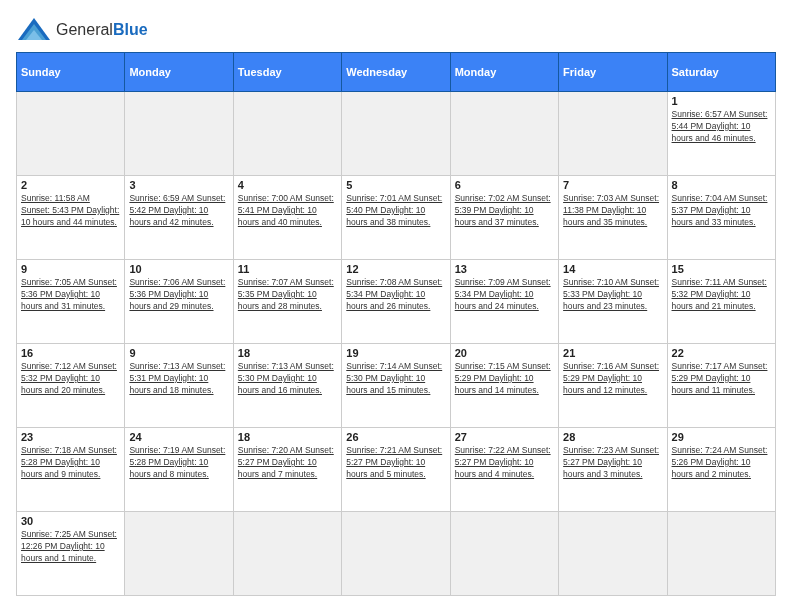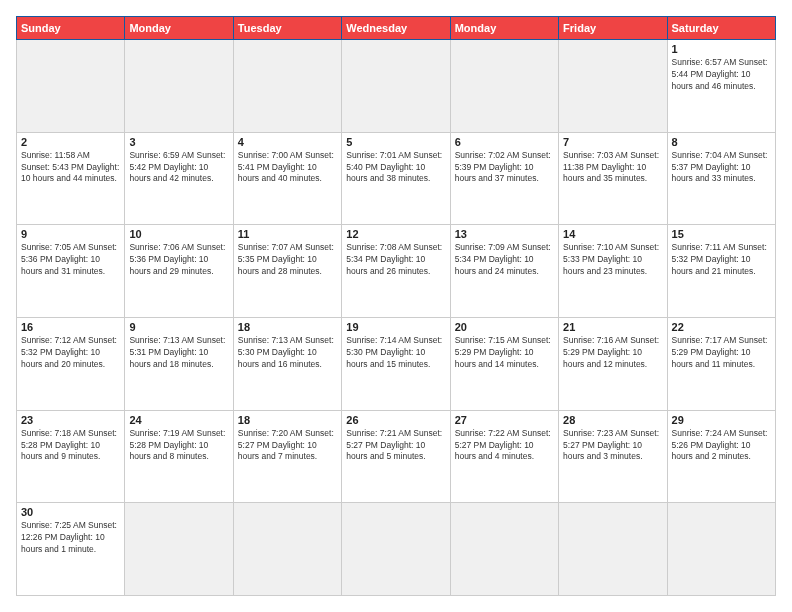--- a/index.html
+++ b/index.html
@@ -46,25 +46,25 @@
       color: #555;
     }
     .calendar {
       flex: 1;
       border: 1px solid #ccc;
       border-collapse: collapse;
       width: 100%;
       table-layout: fixed;
     }
     .calendar th {
-      background: #ef4444;
+      background: #3b82f6;
       color: #fff;
       font-size: 11px;
       font-weight: bold;
-      padding: 5px 4px;
+      padding: 13px 4px;
       text-align: left;
       border: 1px solid #1558a0;
     }
     .calendar td {
       vertical-align: top;
       border: 1px solid #ccc;
       padding: 3px 4px;
       font-size: 9px;
       color: #333;
       background: #fff;
@@ -76,27 +76,44 @@
       font-size: 11px;
       font-weight: bold;
       color: #222;
       display: block;
       margin-bottom: 2px;
     }
     .day-info {
       font-size: 8.5px;
       line-height: 1.4;
       color: #333;
+      text-decoration: underline;
     }
     tr { height: auto; }
   </style>
 </head>
 <body>
 
 <div class="page">
+  <div class="header">
+    <div class="logo">
+      <svg class="logo-icon" viewBox="0 0 36 28">
+        <polygon points="18,2 34,24 2,24" fill="#1a6bbf"></polygon>
+        <polygon points="18,8 30,24 6,24" fill="#4a9fd4"></polygon>
+        <polygon points="18,14 26,24 10,24" fill="#7bbfe8"></polygon>
+      </svg>
+      <div>
+        <span style="color:#333;font-size:16px;font-weight:normal;">General</span><span style="color:#1a6bbf;font-size:16px;font-weight:bold;">Blue</span>
+      </div>
+    </div>
+    <div class="title-block">
+      <div class="month-title"></div>
+      <div class="location"></div>
+    </div>
+  </div>
 
   <table class="calendar">
     <thead>
       <tr>
         <th>Sunday</th>
         <th>Monday</th>
         <th>Tuesday</th>
         <th>Wednesday</th>
         <th>Monday</th>
         <th>Friday</th>

